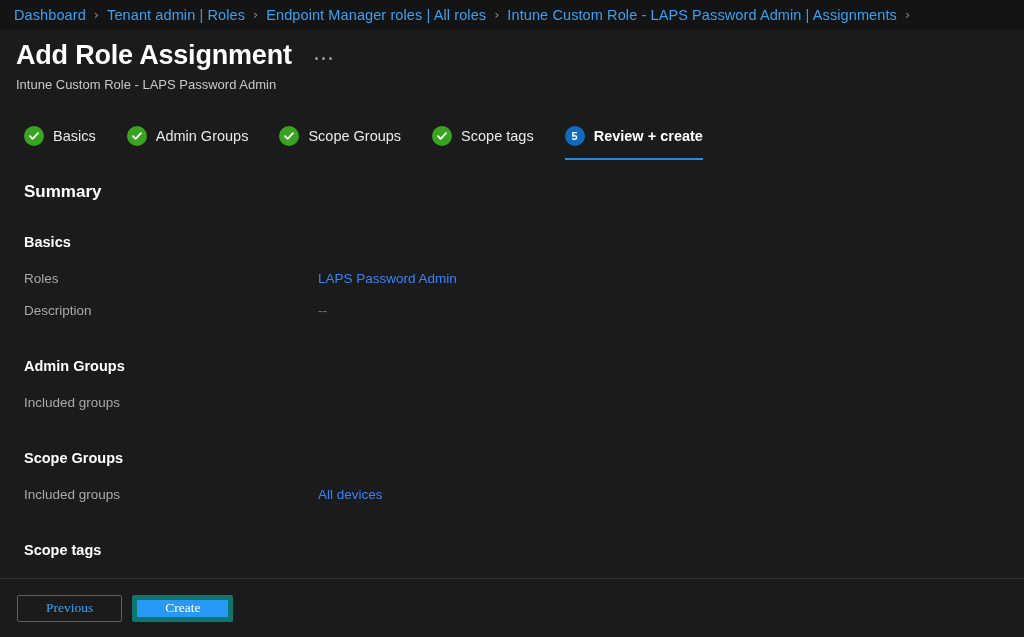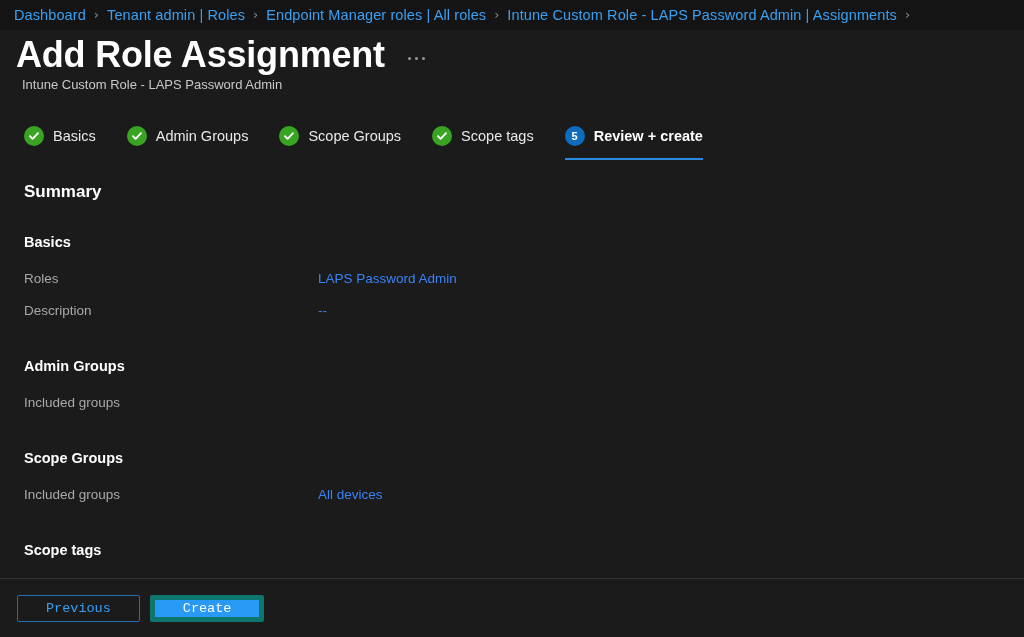--- a/index.html
+++ b/index.html
@@ -44,21 +44,21 @@
 
   
   .title-block {
     padding: 8px 0 0 16px;
   }
   .title-row {
     display: flex;
     align-items: center;
   }
   .page-title {
-    font-size: 36px;
+    font-size: 27px;
     font-weight: bold;
     color: #ffffff;
     letter-spacing: -0.2px;
     line-height: 34px;
   }
   .ellipsis-btn {
     margin-left: 20px;
     margin-top: 6px;
     display: flex;
     gap: 4px;
@@ -70,21 +70,20 @@
     height: 3px;
     border-radius: 50%;
     background: #9a9a9a;
     display: block;
   }
   .page-subtitle {
     font-size: 13px;
     color: #c8c8c8;
     margin-top: 4px;
     line-height: 18px;
-    margin-left: 6px;
   }
 
   
   .wizard-tabs {
     display: flex;
     align-items: flex-end;
     margin-top: 24px;
     padding-left: 24px;
     height: 36px;
   }
@@ -177,21 +176,21 @@
     bottom: 0;
     height: 59px;
     border-top: 1px solid #323232;
     background: #1b1b1b;
     display: flex;
     align-items: center;
     padding-left: 17px;
     box-sizing: border-box;
   }
   .btn {
-    font-family: Liberation Mono, monospace;
+    font-family: Liberation Serif, serif;
     font-size: 13.5px;
     height: 27px;
     border-radius: 2px;
     cursor: pointer;
     display: inline-flex;
     align-items: center;
     justify-content: center;
     box-sizing: border-box;
     padding: 0 28px;
   }

